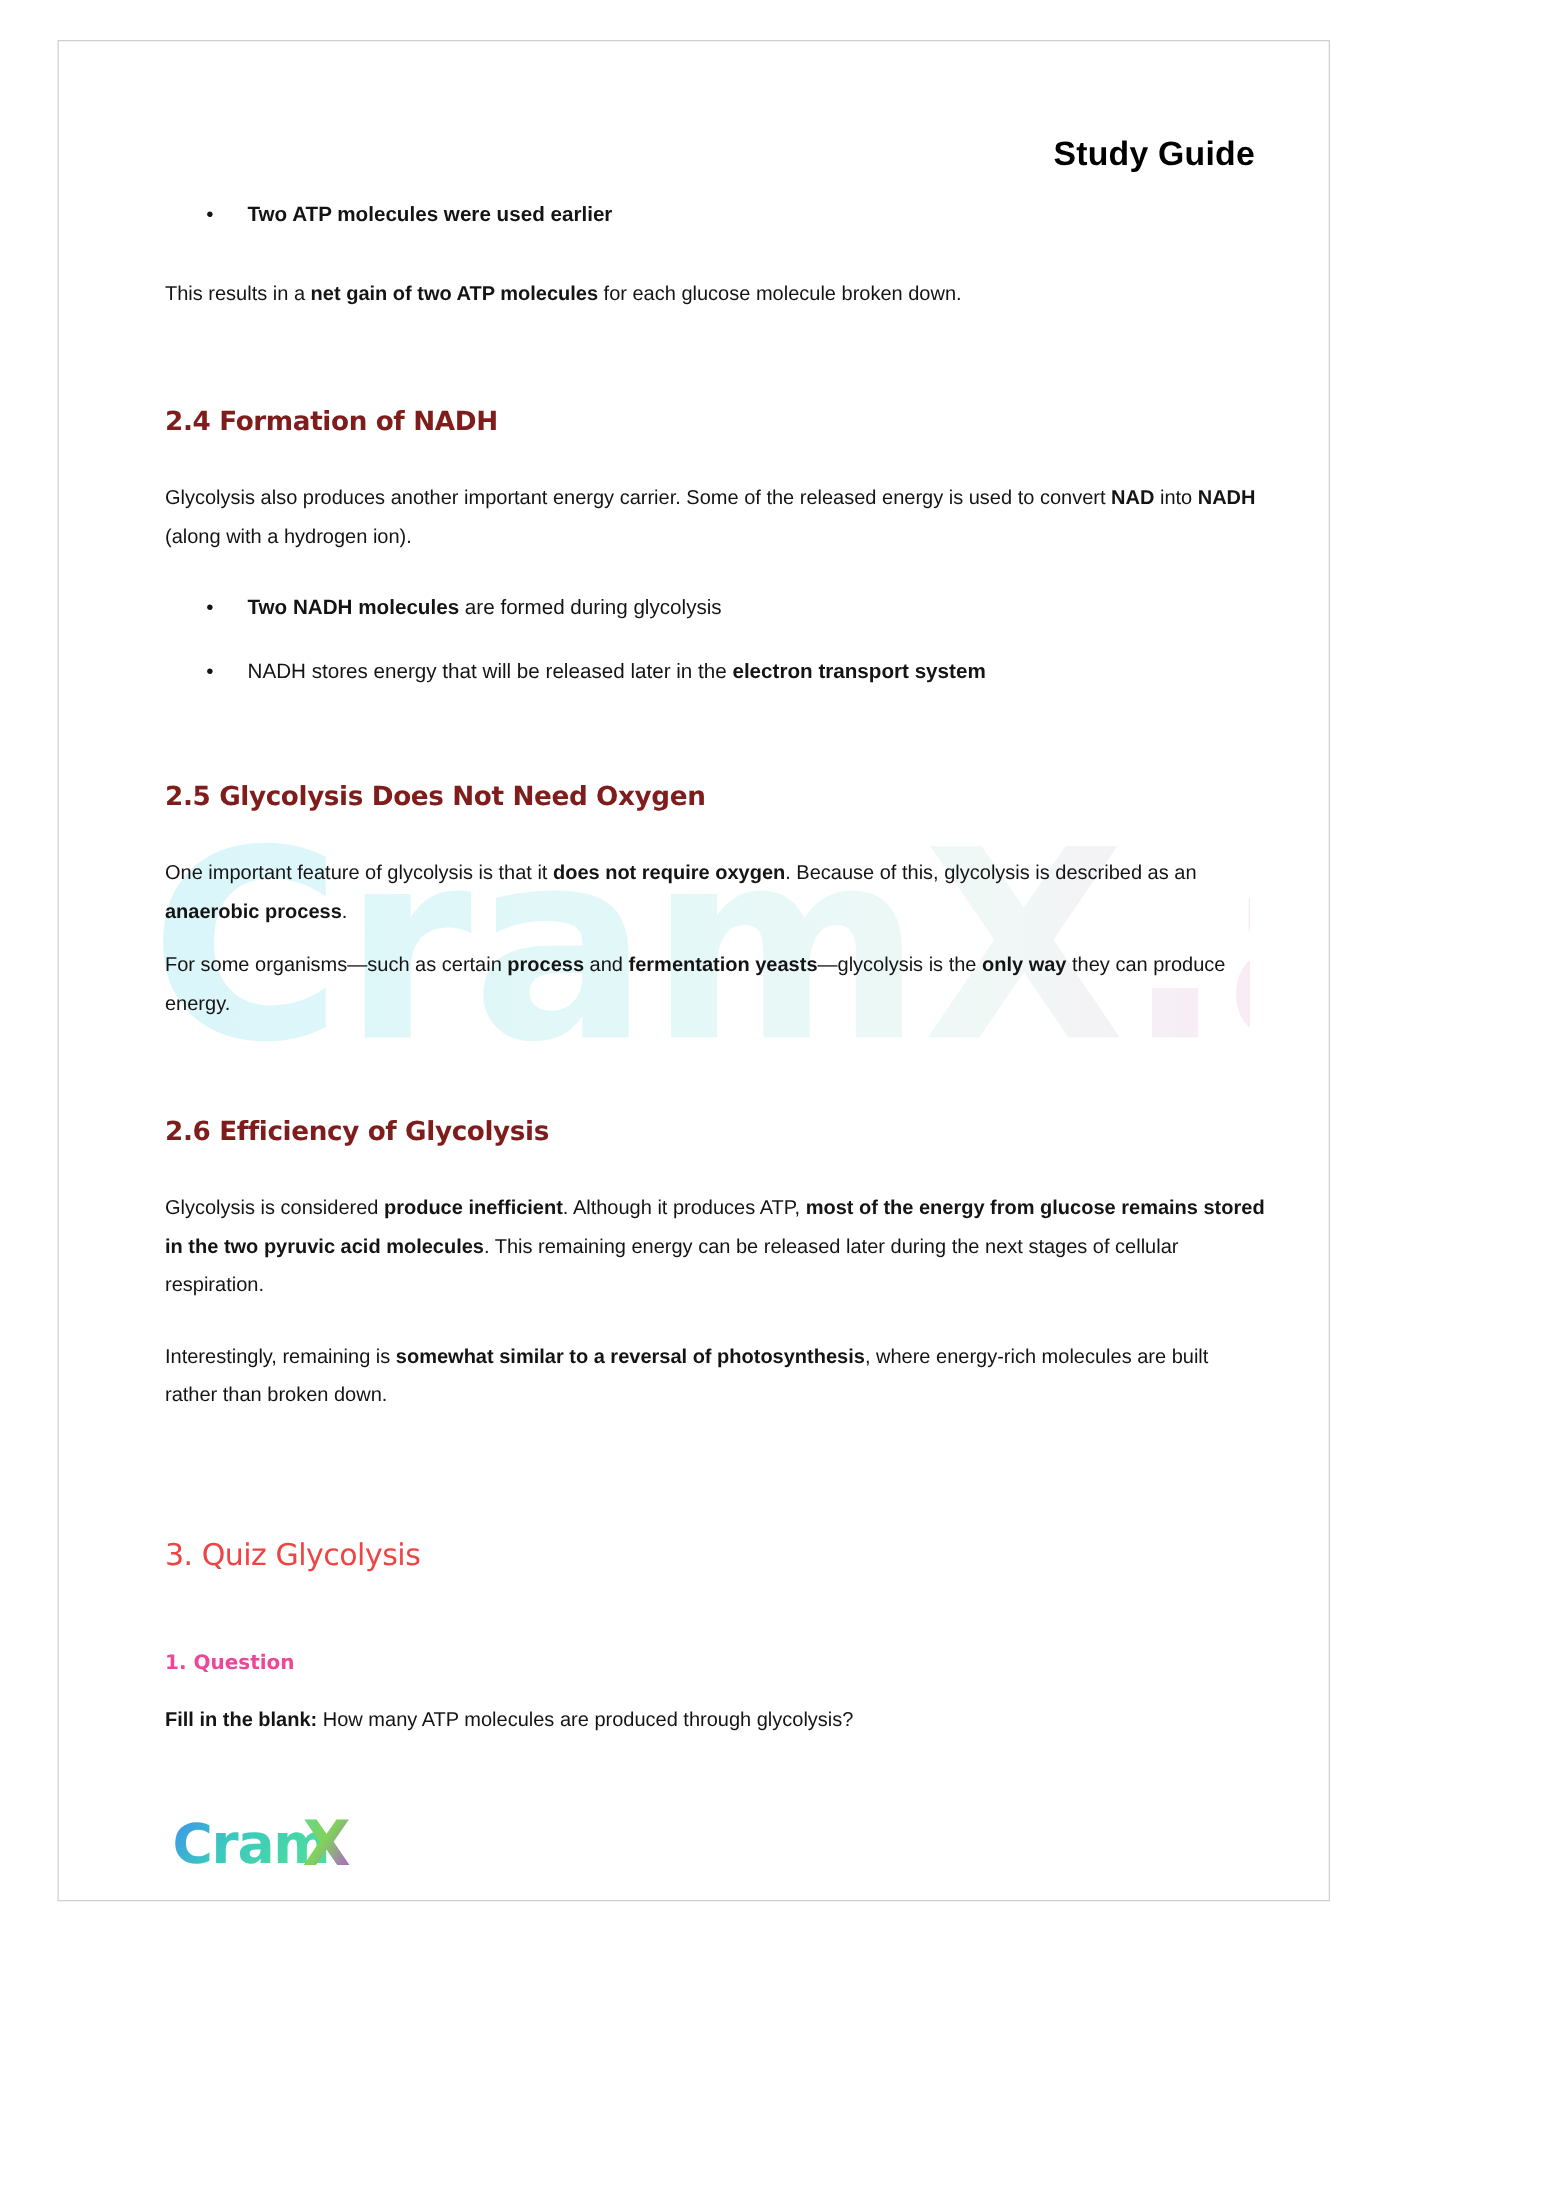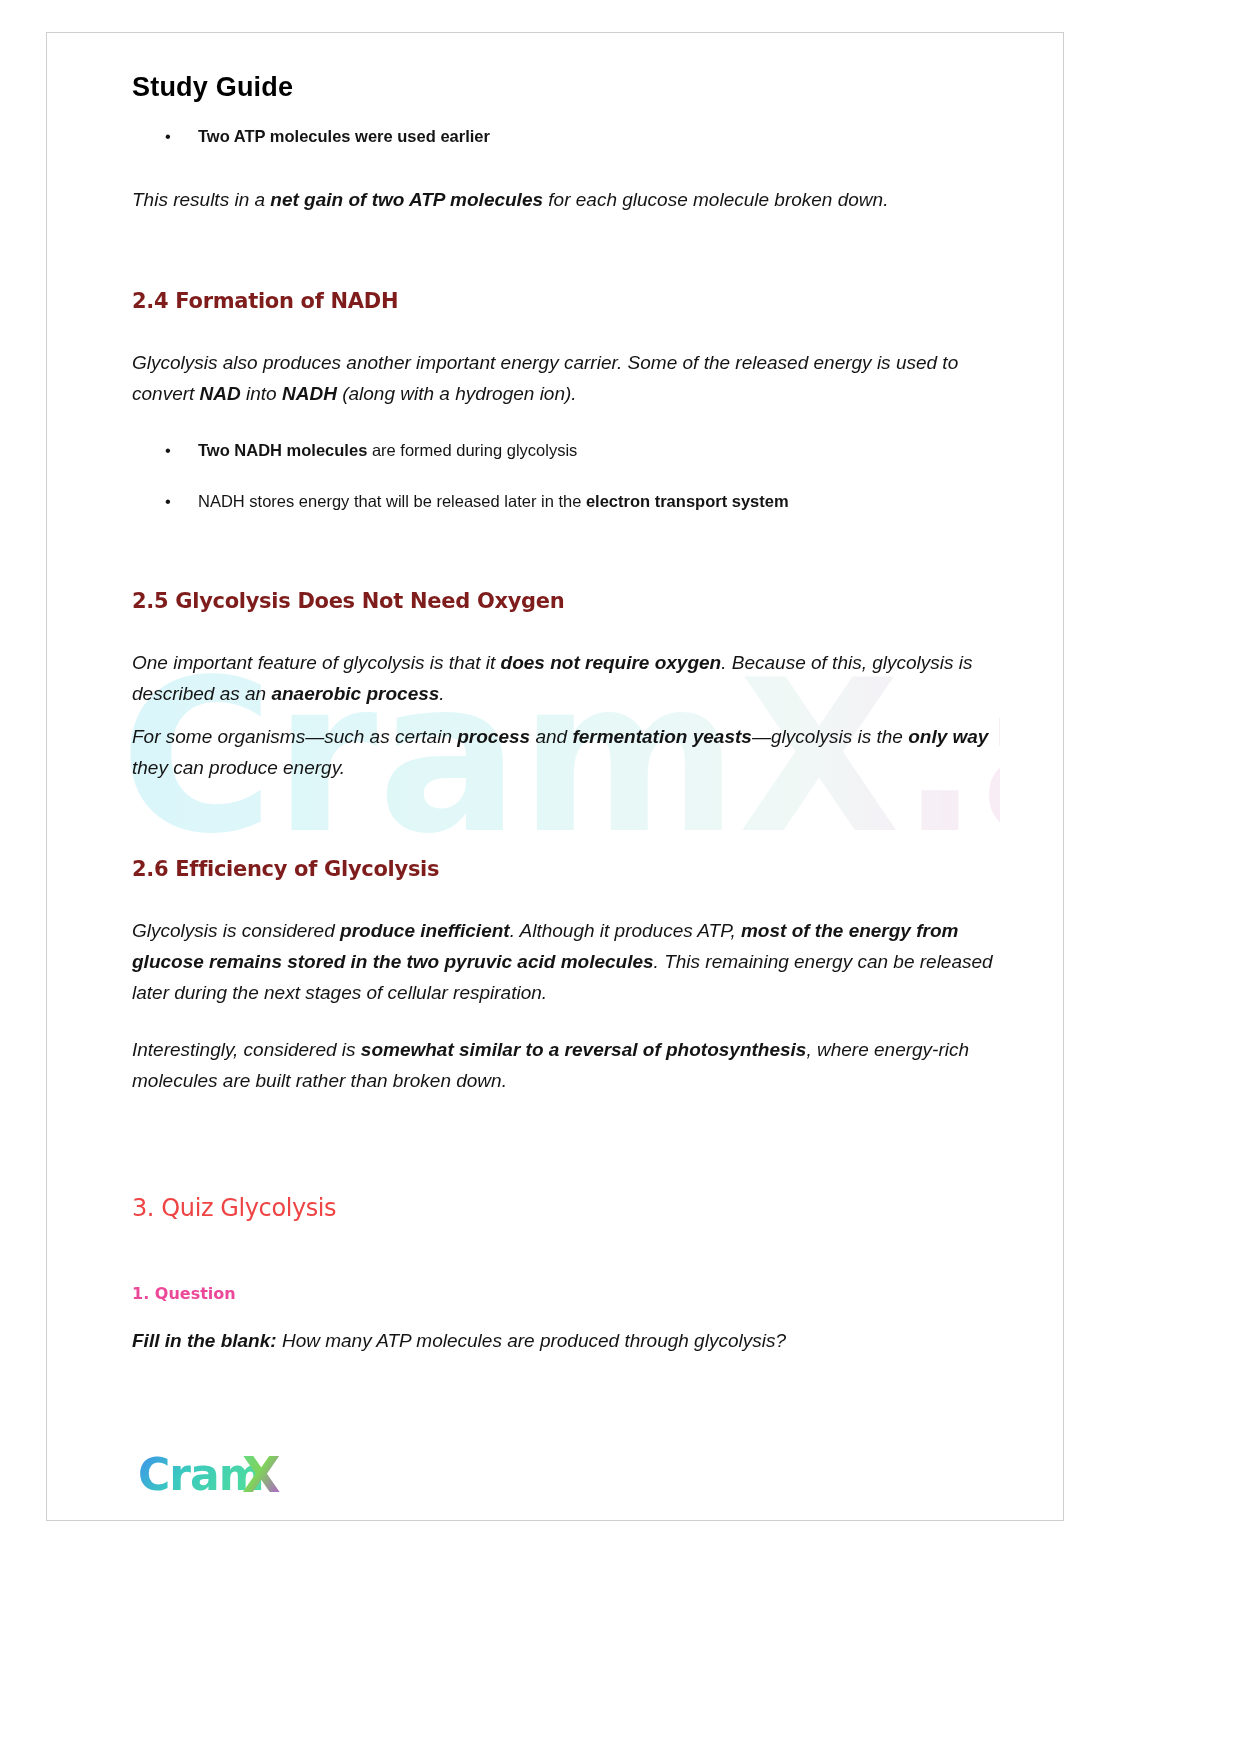--- a/index.html
+++ b/index.html
@@ -30,41 +30,42 @@
     position: absolute;
     left: 46px;
     top: 32px;
     width: 1018px;
     height: 1489px;
     padding: 40px 52px 0 86px;
   }
 
   
   .doc-header {
+    text-align: right;
     padding-right: 8px;
     margin-bottom: 18px;
+    margin-top: 36px;
   }
   .doc-title {
     font-family: "Liberation Sans", sans-serif;
     font-size: 27px;
     font-weight: bold;
     color: #000000;
     letter-spacing: 0.2px;
   }
 
   
   .para {
     font-family: "Liberation Sans", sans-serif;
-    font-size: 19px;
+    font-size: 16px;
     line-height: 31px;
     color: #141414;
     margin: 0 0 12px 0;
     position: relative;
     z-index: 3;
-    font-style: italic;
   }
   .para b { font-weight: bold; }
 
   .bullet-list {
     list-style: none;
     margin: 0 0 10px 0;
     padding: 0;
     position: relative;
     z-index: 3;
   }
@@ -219,21 +220,21 @@
     <div class="sp-xl"></div>
 
     <h2 class="sec-h">2.6 Efficiency of Glycolysis</h2>
 
     <div class="sp-m"></div>
 
     <p class="para"><span>Glycolysis is considered </span><b>produce inefficient</b><span>. Although it produces ATP, </span><b>most of the energy from glucose remains stored in the two pyruvic acid molecules</b><span>. This remaining energy can be released later during the next stages of cellular respiration.</span></p>
 
     <div class="sp-xs"></div>
 
-    <p class="para"><span>Interestingly, considered is </span><b>somewhat similar to a reversal of photosynthesis</b><span>, where energy-rich molecules are built rather than broken down.</span></p>
+    <p class="para"><span>Interestingly, remaining is </span><b>somewhat similar to a reversal of photosynthesis</b><span>, where energy-rich molecules are built rather than broken down.</span></p>
 
     <div class="sp-xxl"></div>
 
     <h1 class="big-h">3. Quiz Glycolysis</h1>
 
     <div class="sp-xl"></div>
 
     <div class="q-head">1. Question</div>
 
     <div class="sp-s"></div>

